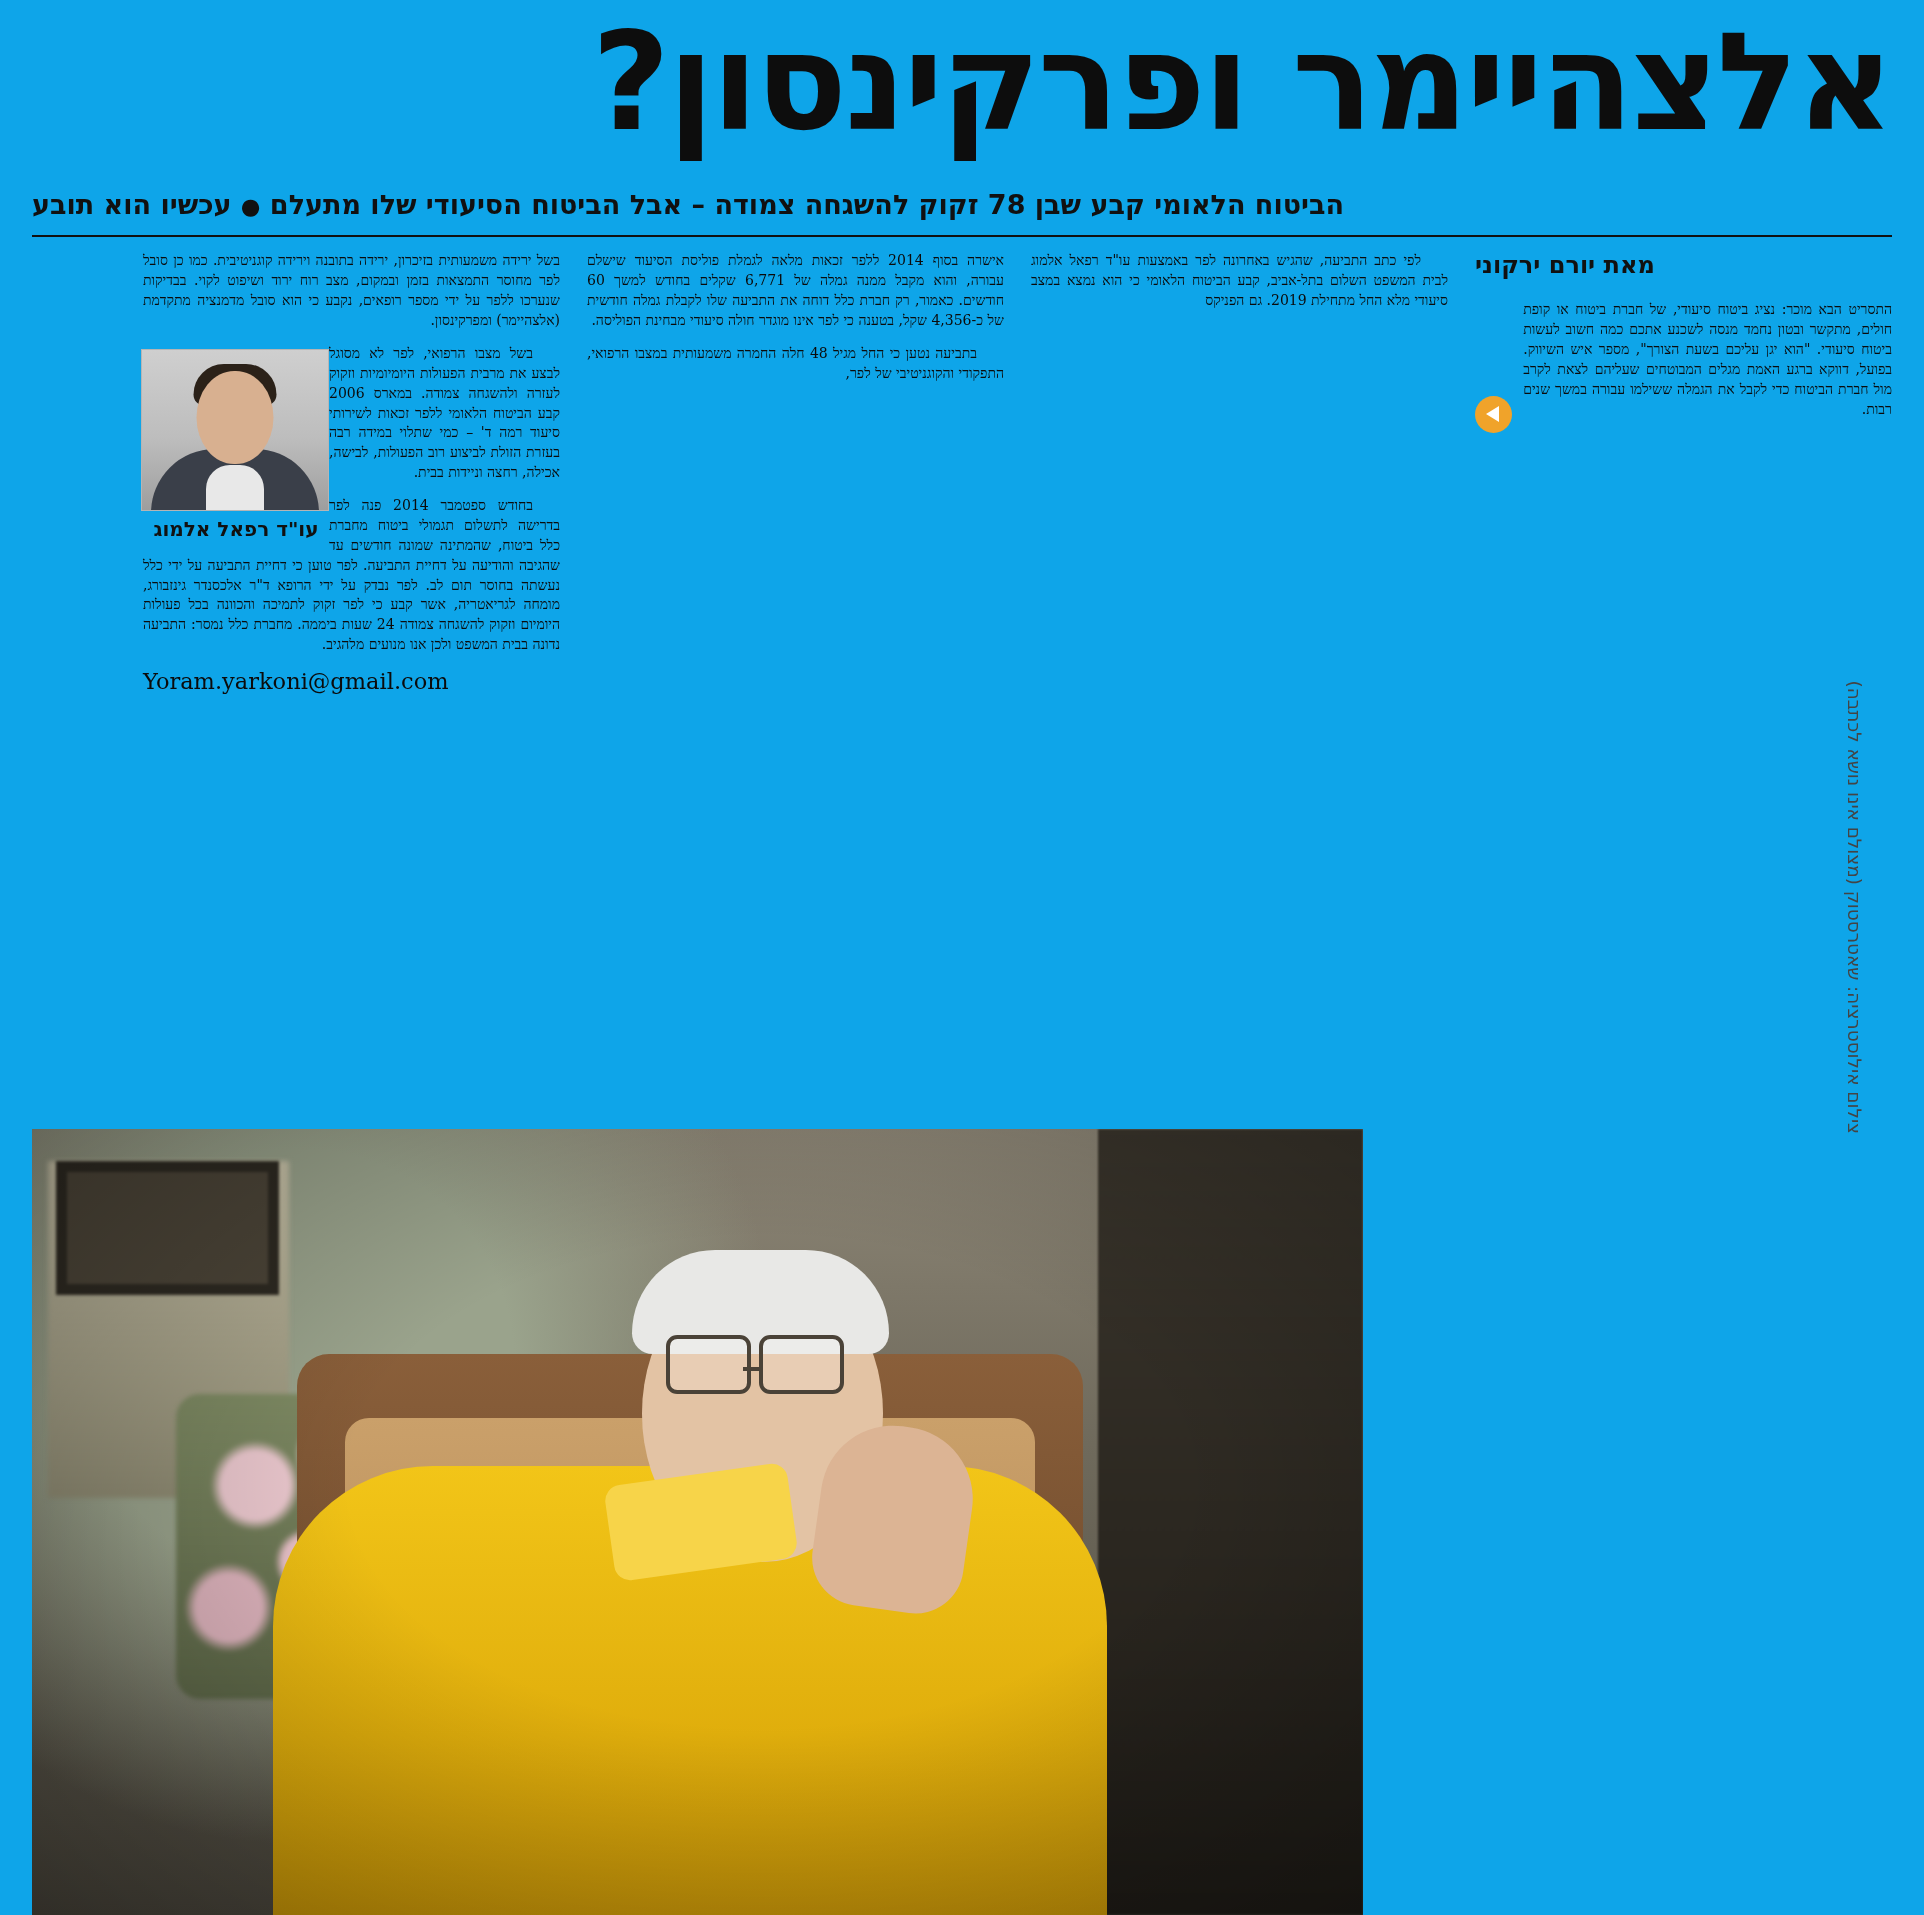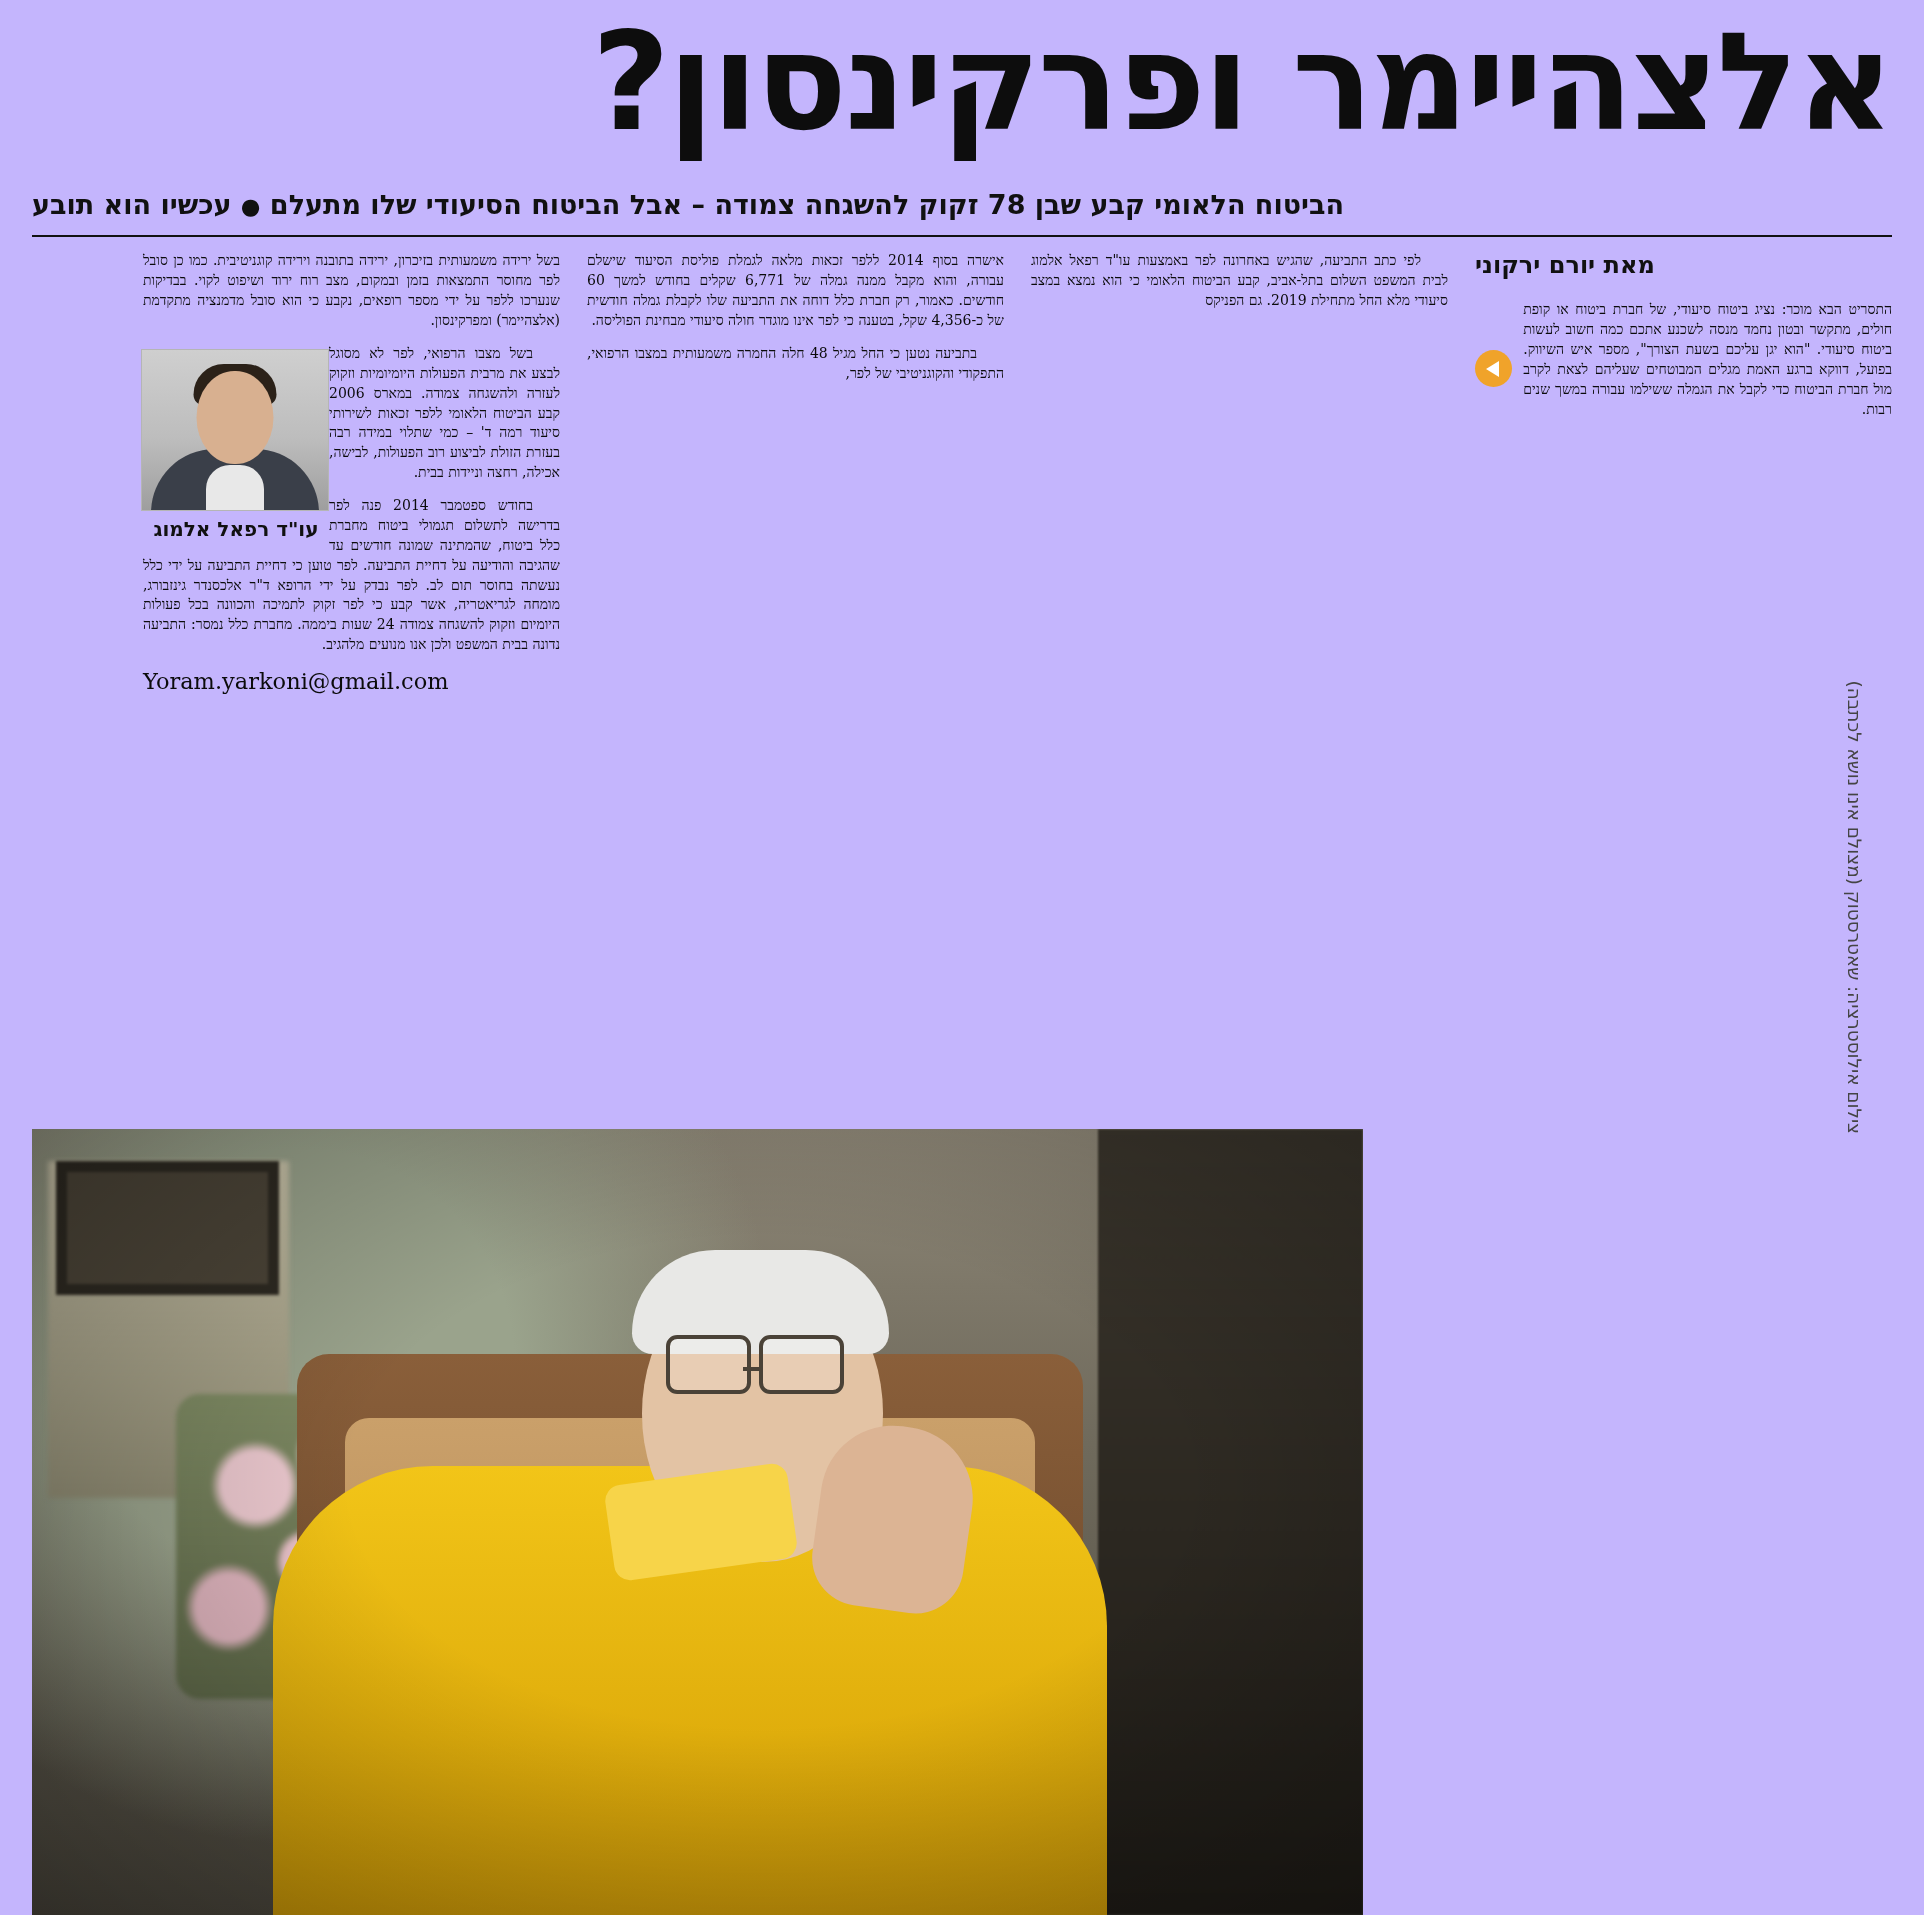--- a/index.html
+++ b/index.html
@@ -11,21 +11,21 @@
     width: 1924px;
     height: 1915px;
     font-family: "Liberation Sans", sans-serif;
     color: #000000;
     overflow: hidden;
   }
   .page {
     position: relative;
     width: 1924px;
     height: 1915px;
-    background: #c4b5fd;
+    background: #0ea5e9;
     box-sizing: border-box;
     padding: 0;
   }
 
   
   .headline {
     direction: rtl;
     text-align: right;
     padding: 17.6px 32px 0 32px;
   }
@@ -93,21 +93,21 @@
     font-family: "DejaVu Sans", sans-serif;
     font-weight: bold;
     font-size: 24px;
     color: #111;
     text-align: left;
   }
 
   .lede-row {
     display: flex;
     flex-direction: row-reverse;
-    align-items: center;
+    align-items: flex-end;
     gap: 11.2px;
   }
   .dingbat {
     flex: 0 0 auto;
     width: 37px;
     height: 37px;
     border-radius: 50%;
     background: #f0a32a;
     position: relative;
     margin-top: 4.8px;

